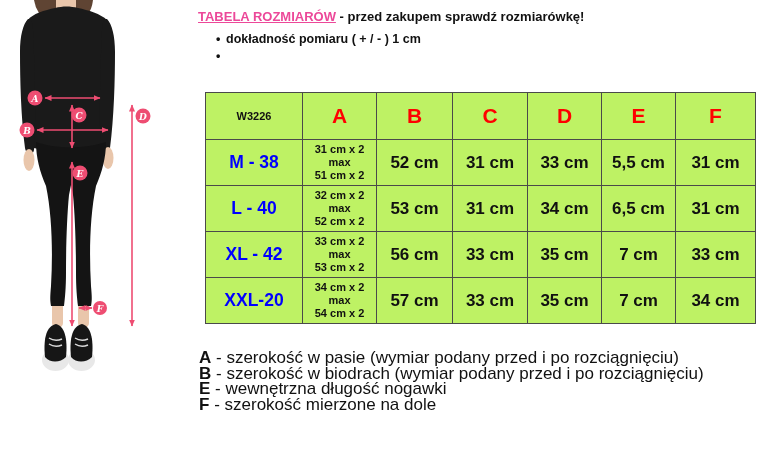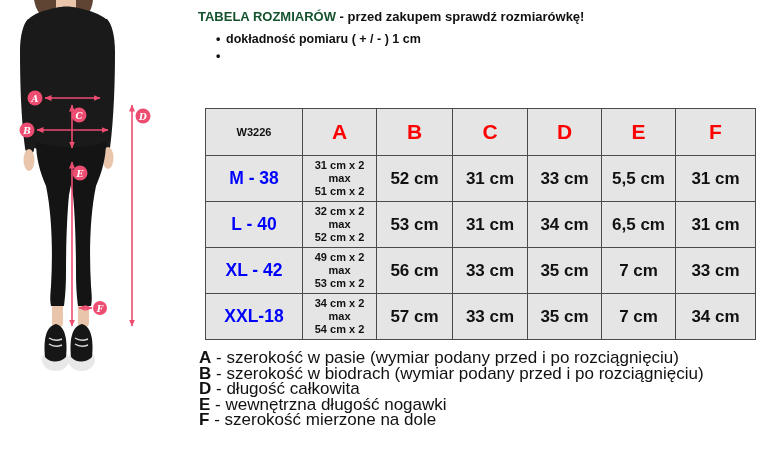--- a/index.html
+++ b/index.html
@@ -4,28 +4,28 @@
 <style>
   html,body{margin:0;padding:0;}
   .page{
     position:relative;width:768px;height:460px;background:#ffffff;overflow:hidden;
     font-family:"Liberation Sans",sans-serif;color:#111;
   }
   
   .figure{position:absolute;left:0;top:0;width:190px;height:460px;}
   
   .title-line{position:absolute;left:198px;top:9px;font-size:13px;font-weight:bold;white-space:nowrap;}
-  .title-red{color:#14532d;}
+  .title-red{color:#ec4899;text-decoration:underline;}
   .bullets{position:absolute;left:216px;top:31px;font-size:12.5px;font-weight:bold;}
   .bullet-row{display:flex;align-items:flex-start;line-height:17px;}
   .bullet-dot{width:10px;flex:0 0 10px;}
   
   table.size-table{
     position:absolute;left:205px;top:92px;border-collapse:collapse;table-layout:fixed;
-    width:550px;background:#e5e5e5;margin-top:16px;
+    width:550px;background:#bef264;
   }
   table.size-table td{
     border:1px solid #4a4a4a;text-align:center;vertical-align:middle;padding:0;
   }
   td.code{font-size:11px;font-weight:bold;}
   td.colhead{color:#ff0000;font-size:21px;font-weight:bold;font-family:"Liberation Sans",sans-serif;}
   td.size{color:#0000ff;font-size:17.5px;font-weight:bold;}
   td.val{font-size:17px;font-weight:bold;}
   td.acell div{font-size:11px;font-weight:bold;line-height:13px;}
   tr.hrow{height:47px;}
@@ -185,47 +185,46 @@
         </td>
         <td class="val">53 cm</td>
         <td class="val">31 cm</td>
         <td class="val">34 cm</td>
         <td class="val">6,5 cm</td>
         <td class="val">31 cm</td>
       </tr>
       <tr class="drow">
         <td class="size">XL - 42</td>
         <td class="acell">
-          <div>49 cm x 2</div>
+          <div>33 cm x 2</div>
           <div>max</div>
           <div>53 cm x 2</div>
         </td>
         <td class="val">56 cm</td>
         <td class="val">33 cm</td>
         <td class="val">35 cm</td>
         <td class="val">7 cm</td>
         <td class="val">33 cm</td>
       </tr>
       <tr class="drow">
-        <td class="size">XXL-18</td>
+        <td class="size">XXL-20</td>
         <td class="acell">
           <div>34 cm x 2</div>
           <div>max</div>
           <div>54 cm x 2</div>
         </td>
         <td class="val">57 cm</td>
         <td class="val">33 cm</td>
         <td class="val">35 cm</td>
         <td class="val">7 cm</td>
         <td class="val">34 cm</td>
       </tr>
     </tbody>
   </table>
 
   <div class="legend">
     <div><span class="legend-letter">A</span> <span>- szerokość w pasie (wymiar podany przed i po rozciągnięciu)</span></div>
     <div><span class="legend-letter">B</span> <span>- szerokość w biodrach (wymiar podany przed i po rozciągnięciu)</span></div>
-    <div><span class="legend-letter">D</span> <span>- długość całkowita</span></div>
     <div><span class="legend-letter">E</span> <span>- wewnętrzna długość nogawki</span></div>
     <div><span class="legend-letter">F</span> <span>- szerokość mierzone na dole</span></div>
   </div>
 
 </div>
 
 </body></html>

